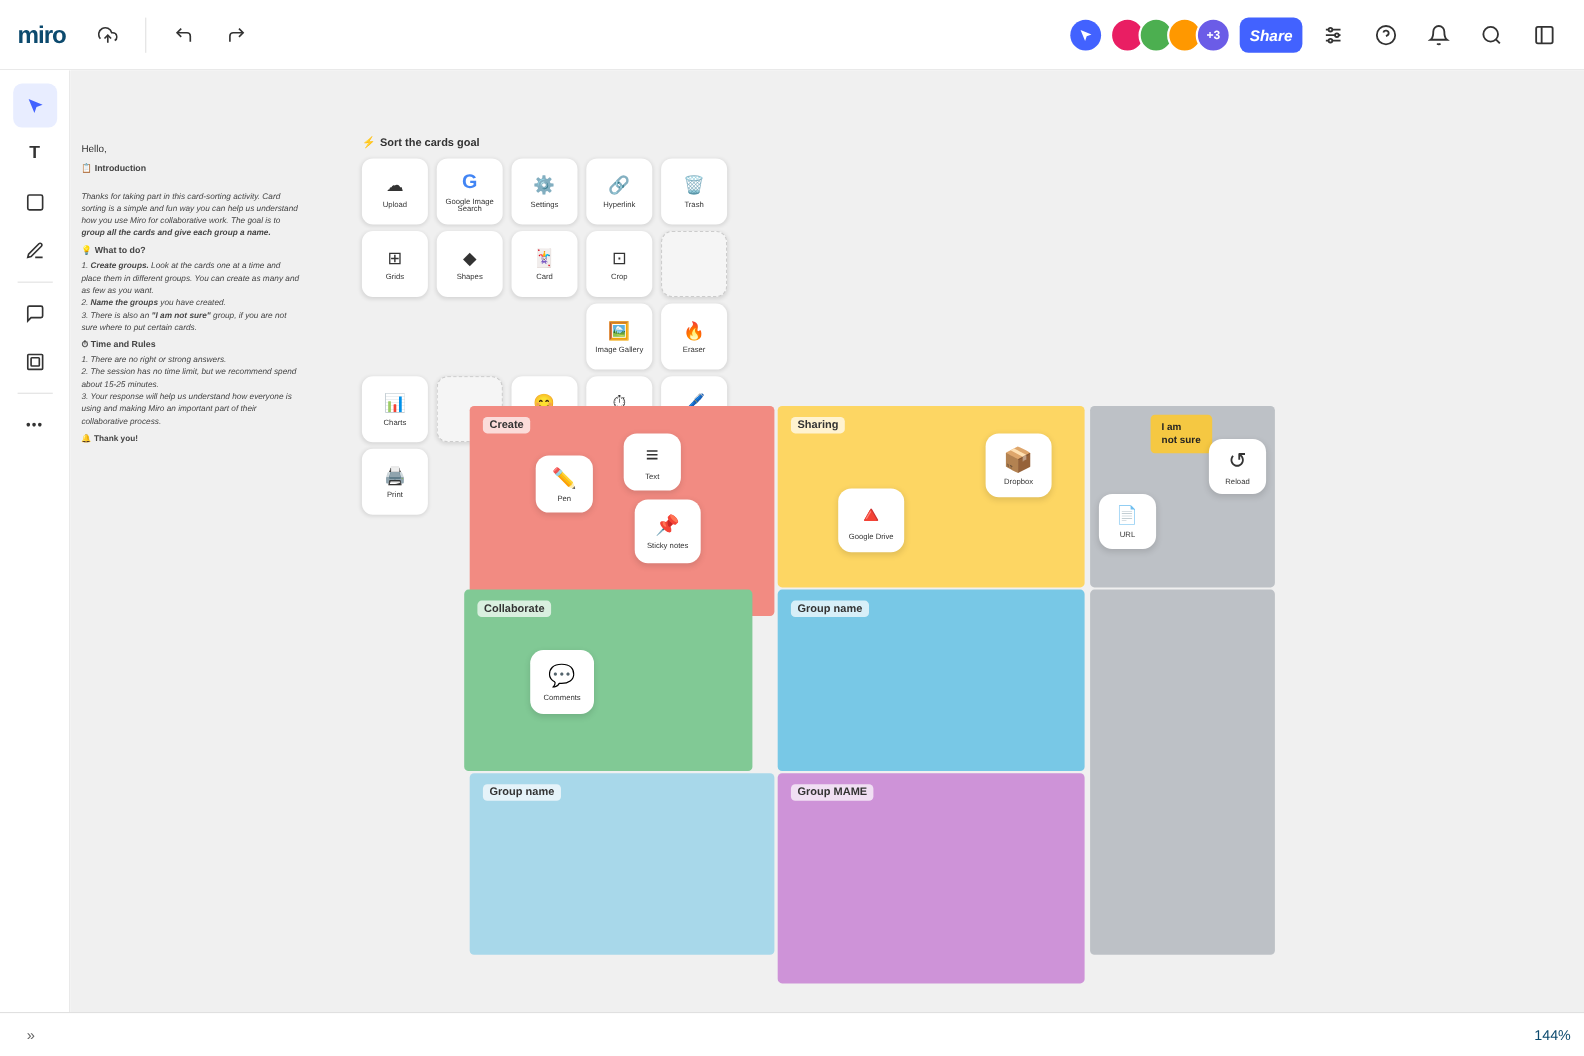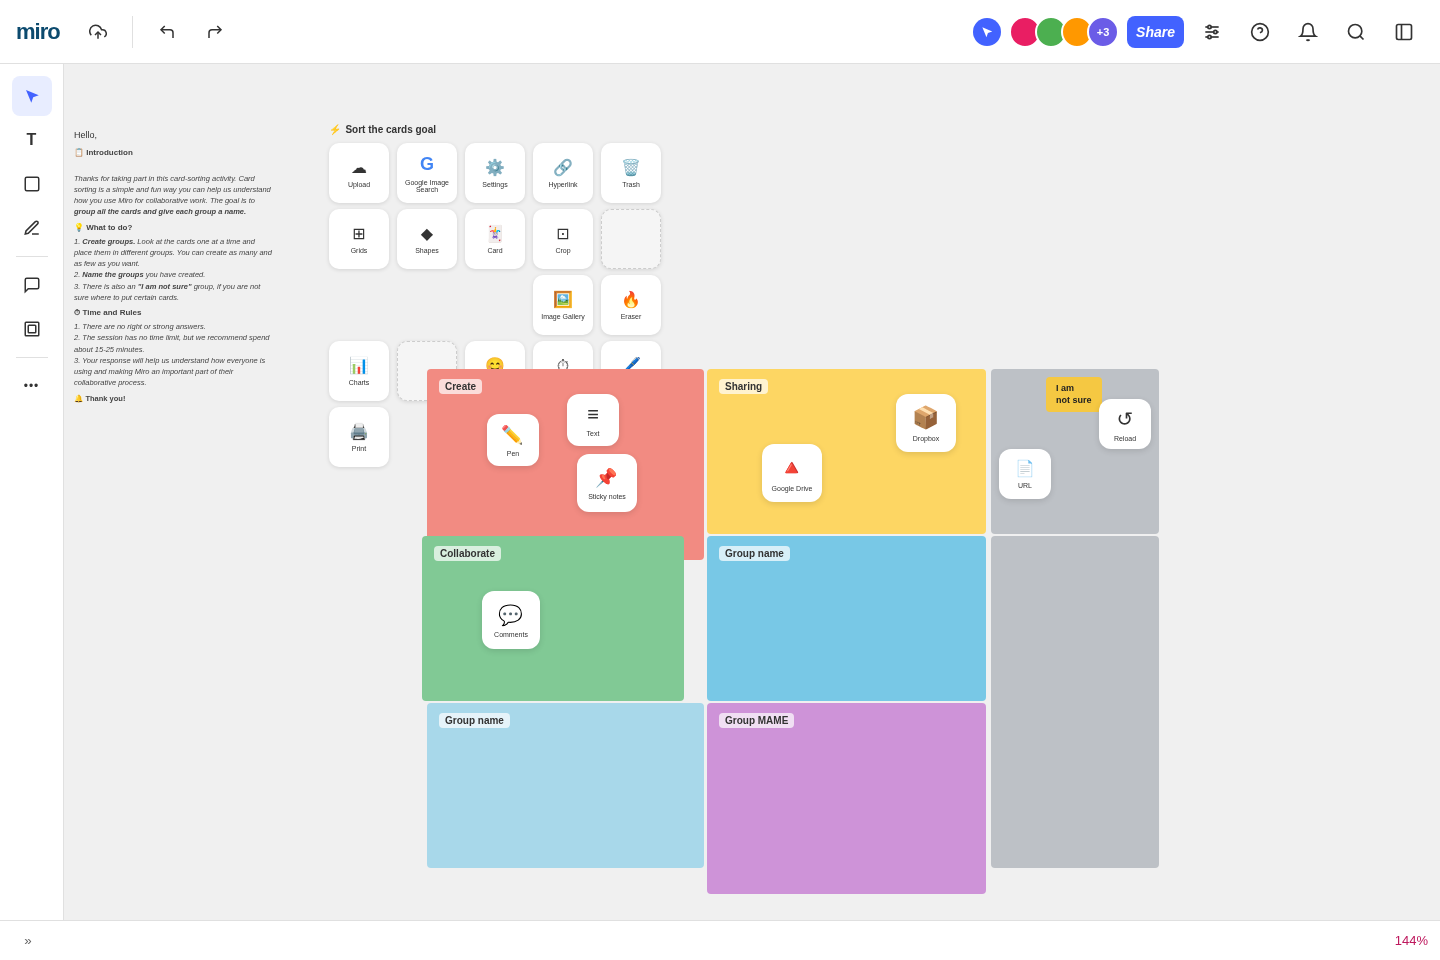--- a/index.html
+++ b/index.html
@@ -20,21 +20,21 @@
 
     
     .left-toolbar { position: fixed; left: 0; top: 64px; bottom: 0; width: 64px; background: #fff; display: flex; flex-direction: column; align-items: center; padding: 12px 0; gap: 4px; border-right: 1px solid #e0e0e0; z-index: 100; }
     .tool-btn { width: 40px; height: 40px; border-radius: 8px; border: none; background: none; cursor: pointer; display: flex; align-items: center; justify-content: center; color: #333; font-size: 18px; }
     .tool-btn.active { background: #e8edff; color: #4262ff; }
     .tool-separator { width: 32px; height: 1px; background: #e0e0e0; margin: 4px 0; }
 
     
     .bottom-bar { position: fixed; bottom: 0; left: 0; right: 0; height: 40px; background: #fff; border-top: 1px solid #e0e0e0; display: flex; align-items: center; padding: 0 12px; z-index: 100; }
     .expand-btn { width: 32px; height: 32px; border-radius: 6px; border: none; background: none; cursor: pointer; display: flex; align-items: center; justify-content: center; color: #666; }
-    .zoom-level { margin-left: auto; font-size: 13px; color: #be185d; font-weight: 500; }
+    .zoom-level { margin-left: auto; font-size: 13px; color: #0c4a6e; font-weight: 500; }
 
     
     .canvas { position: absolute; top: 64px; left: 64px; right: 0; bottom: 40px; overflow: hidden; background: #f0f0f0; }
     .canvas-inner { position: absolute; top: 0; left: 0; width: 100%; height: 100%; }
 
     
     .instruction-panel { position: absolute; top: 60px; left: 10px; width: 220px; font-size: 7.5px; color: #333; line-height: 1.5; }
     .instruction-panel p { margin-bottom: 4px; font-style: italic; }
     .instruction-panel strong { font-weight: 700; }
     .sort-card { width: 60px; height: 60px; background: #fff; border-radius: 10px; display: flex; flex-direction: column; align-items: center; justify-content: center; gap: 4px; font-size: 8px; color: #333; box-shadow: 0 1px 4px rgba(0,0,0,0.12); cursor: pointer; }

